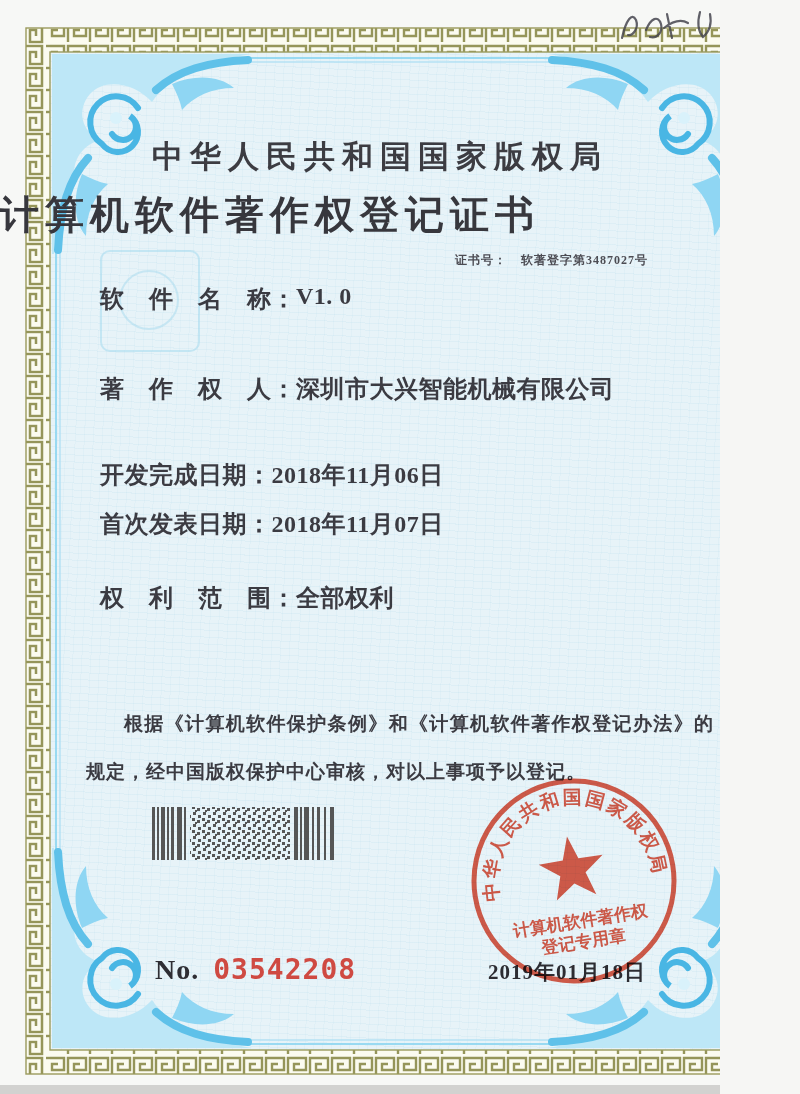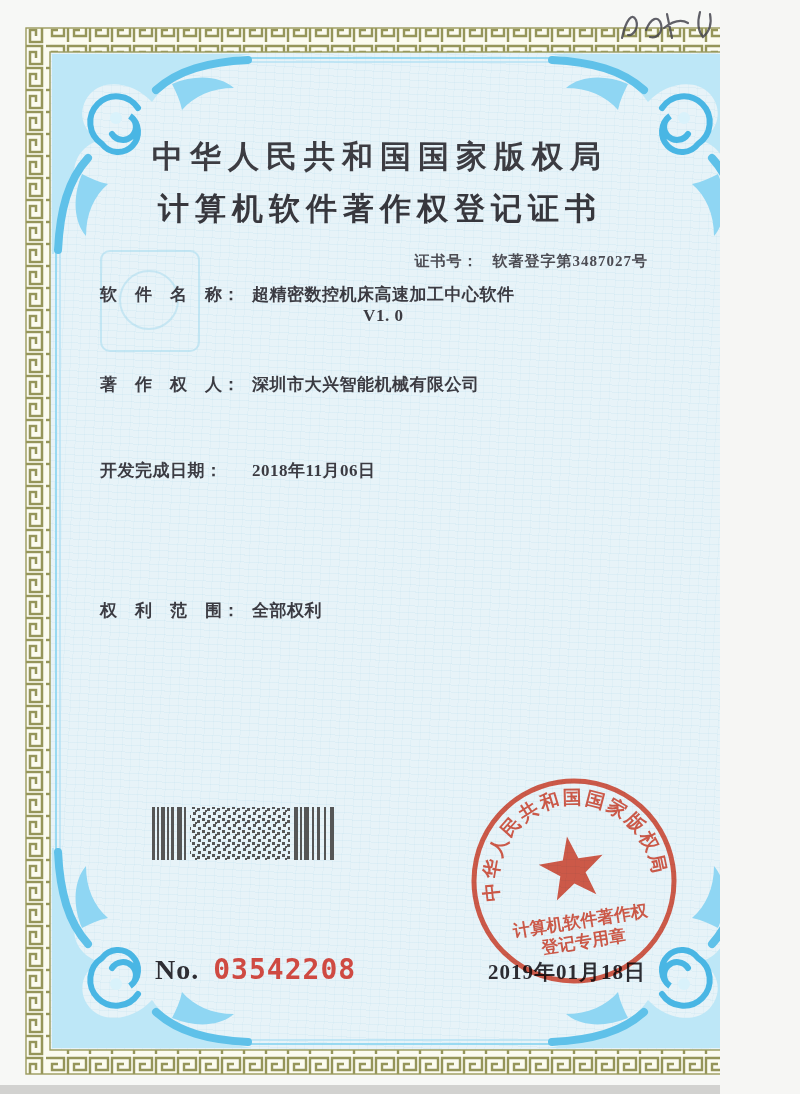--- a/index.html
+++ b/index.html
@@ -20,28 +20,28 @@
   }
   .watermark::after{
     content:"";position:absolute;left:17px;top:18px;width:56px;height:56px;
     border:2px solid rgba(165,218,238,0.5);border-radius:50%;
   }
   .authority{
     position:absolute;left:0;top:136px;width:760px;margin:0;text-align:center;
     font-size:31px;font-weight:bold;letter-spacing:7px;color:#3c3c42;
   }
   .cert-title{
-    position:absolute;left:0;top:188px;width:760px;margin:0;text-align:center;
-    font-size:31px;font-weight:bold;letter-spacing:6px;color:#37373d;
+    position:absolute;left:0;top:188px;width:760px;margin:0;text-align:left;
+    font-size:39px;font-weight:bold;letter-spacing:6px;color:#37373d;
   }
   .cert-no{
-    position:absolute;top:252px;right:72px;font-size:15px;color:#4c4c53;letter-spacing:1px;font-weight:600;
+    position:absolute;top:252px;right:72px;font-size:12px;color:#4c4c53;letter-spacing:1px;font-weight:600;
   }
   .cert-no .cn-label{margin-right:14px;}
-  .row{position:absolute;left:100px;display:flex;font-size:17px;color:#3b3b42;font-weight:600;letter-spacing:0.5px;}
+  .row{position:absolute;left:100px;display:flex;font-size:24px;color:#3b3b42;font-weight:600;letter-spacing:0.5px;}
   .row .lbl{flex:0 0 152px;white-space:nowrap;}
   .row .val{white-space:nowrap;}
   .row .val .ver{display:block;text-align:center;}
   .statement{
     position:absolute;left:86px;top:700px;width:628px;margin:0;
     font-size:19px;line-height:48px;color:#3b3b42;font-weight:600;
     text-indent:2em;letter-spacing:1px;text-align:justify;
   }
   .barcode{position:absolute;left:152px;top:806px;}
   .serial{position:absolute;left:155px;top:953px;font-size:28px;color:#2e2e34;font-weight:bold;letter-spacing:1px;}
@@ -105,45 +105,49 @@
   <h1 class="authority">中华人民共和国国家版权局</h1>
   <h2 class="cert-title">计算机软件著作权登记证书</h2>
 
   <div class="cert-no">
     <span class="cn-label">证书号：</span><span>软著登字第3487027号</span>
   </div>
 
   <div class="row" style="top:283px">
     <span class="lbl">软　件　名　称：</span>
     <span class="val">
-      <span>超精密数控机床高速加工中心软件</span>
       <span class="ver">V1. 0</span>
     </span>
   </div>
 
   <div class="row" style="top:373px">
     <span class="lbl">著　作　权　人：</span>
     <span class="val">深圳市大兴智能机械有限公司</span>
   </div>
 
   <div class="row" style="top:459px">
     <span class="lbl">开发完成日期：</span>
     <span class="val">2018年11月06日</span>
   </div>
 
+  <div class="row" style="top:508px">
+    <span class="lbl">首次发表日期：</span>
+    <span class="val">2018年11月07日</span>
+  </div>
 
 
-  <div class="row" style="top:599px">
+  <div class="row" style="top:582px">
     <span class="lbl">权　利　范　围：</span>
     <span class="val">全部权利</span>
   </div>
 
   <div class="row" style="top:649px">
   </div>
 
+  <p class="statement">根据《计算机软件保护条例》和《计算机软件著作权登记办法》的规定，经中国版权保护中心审核，对以上事项予以登记。</p>
 
   <svg class="barcode" width="195" height="56" viewBox="0 0 195 56" xmlns="http://www.w3.org/2000/svg">
     <defs>
       <pattern id="bc" width="10" height="12" patternUnits="userSpaceOnUse">
         <rect x="0" y="0" width="3" height="3" fill="#565656"></rect>
         <rect x="5" y="2" width="3" height="3" fill="#565656"></rect>
         <rect x="1" y="6" width="3" height="3" fill="#565656"></rect>
         <rect x="6" y="9" width="3" height="3" fill="#565656"></rect>
         <rect x="3" y="4" width="2" height="2" fill="#565656"></rect>
       </pattern>

